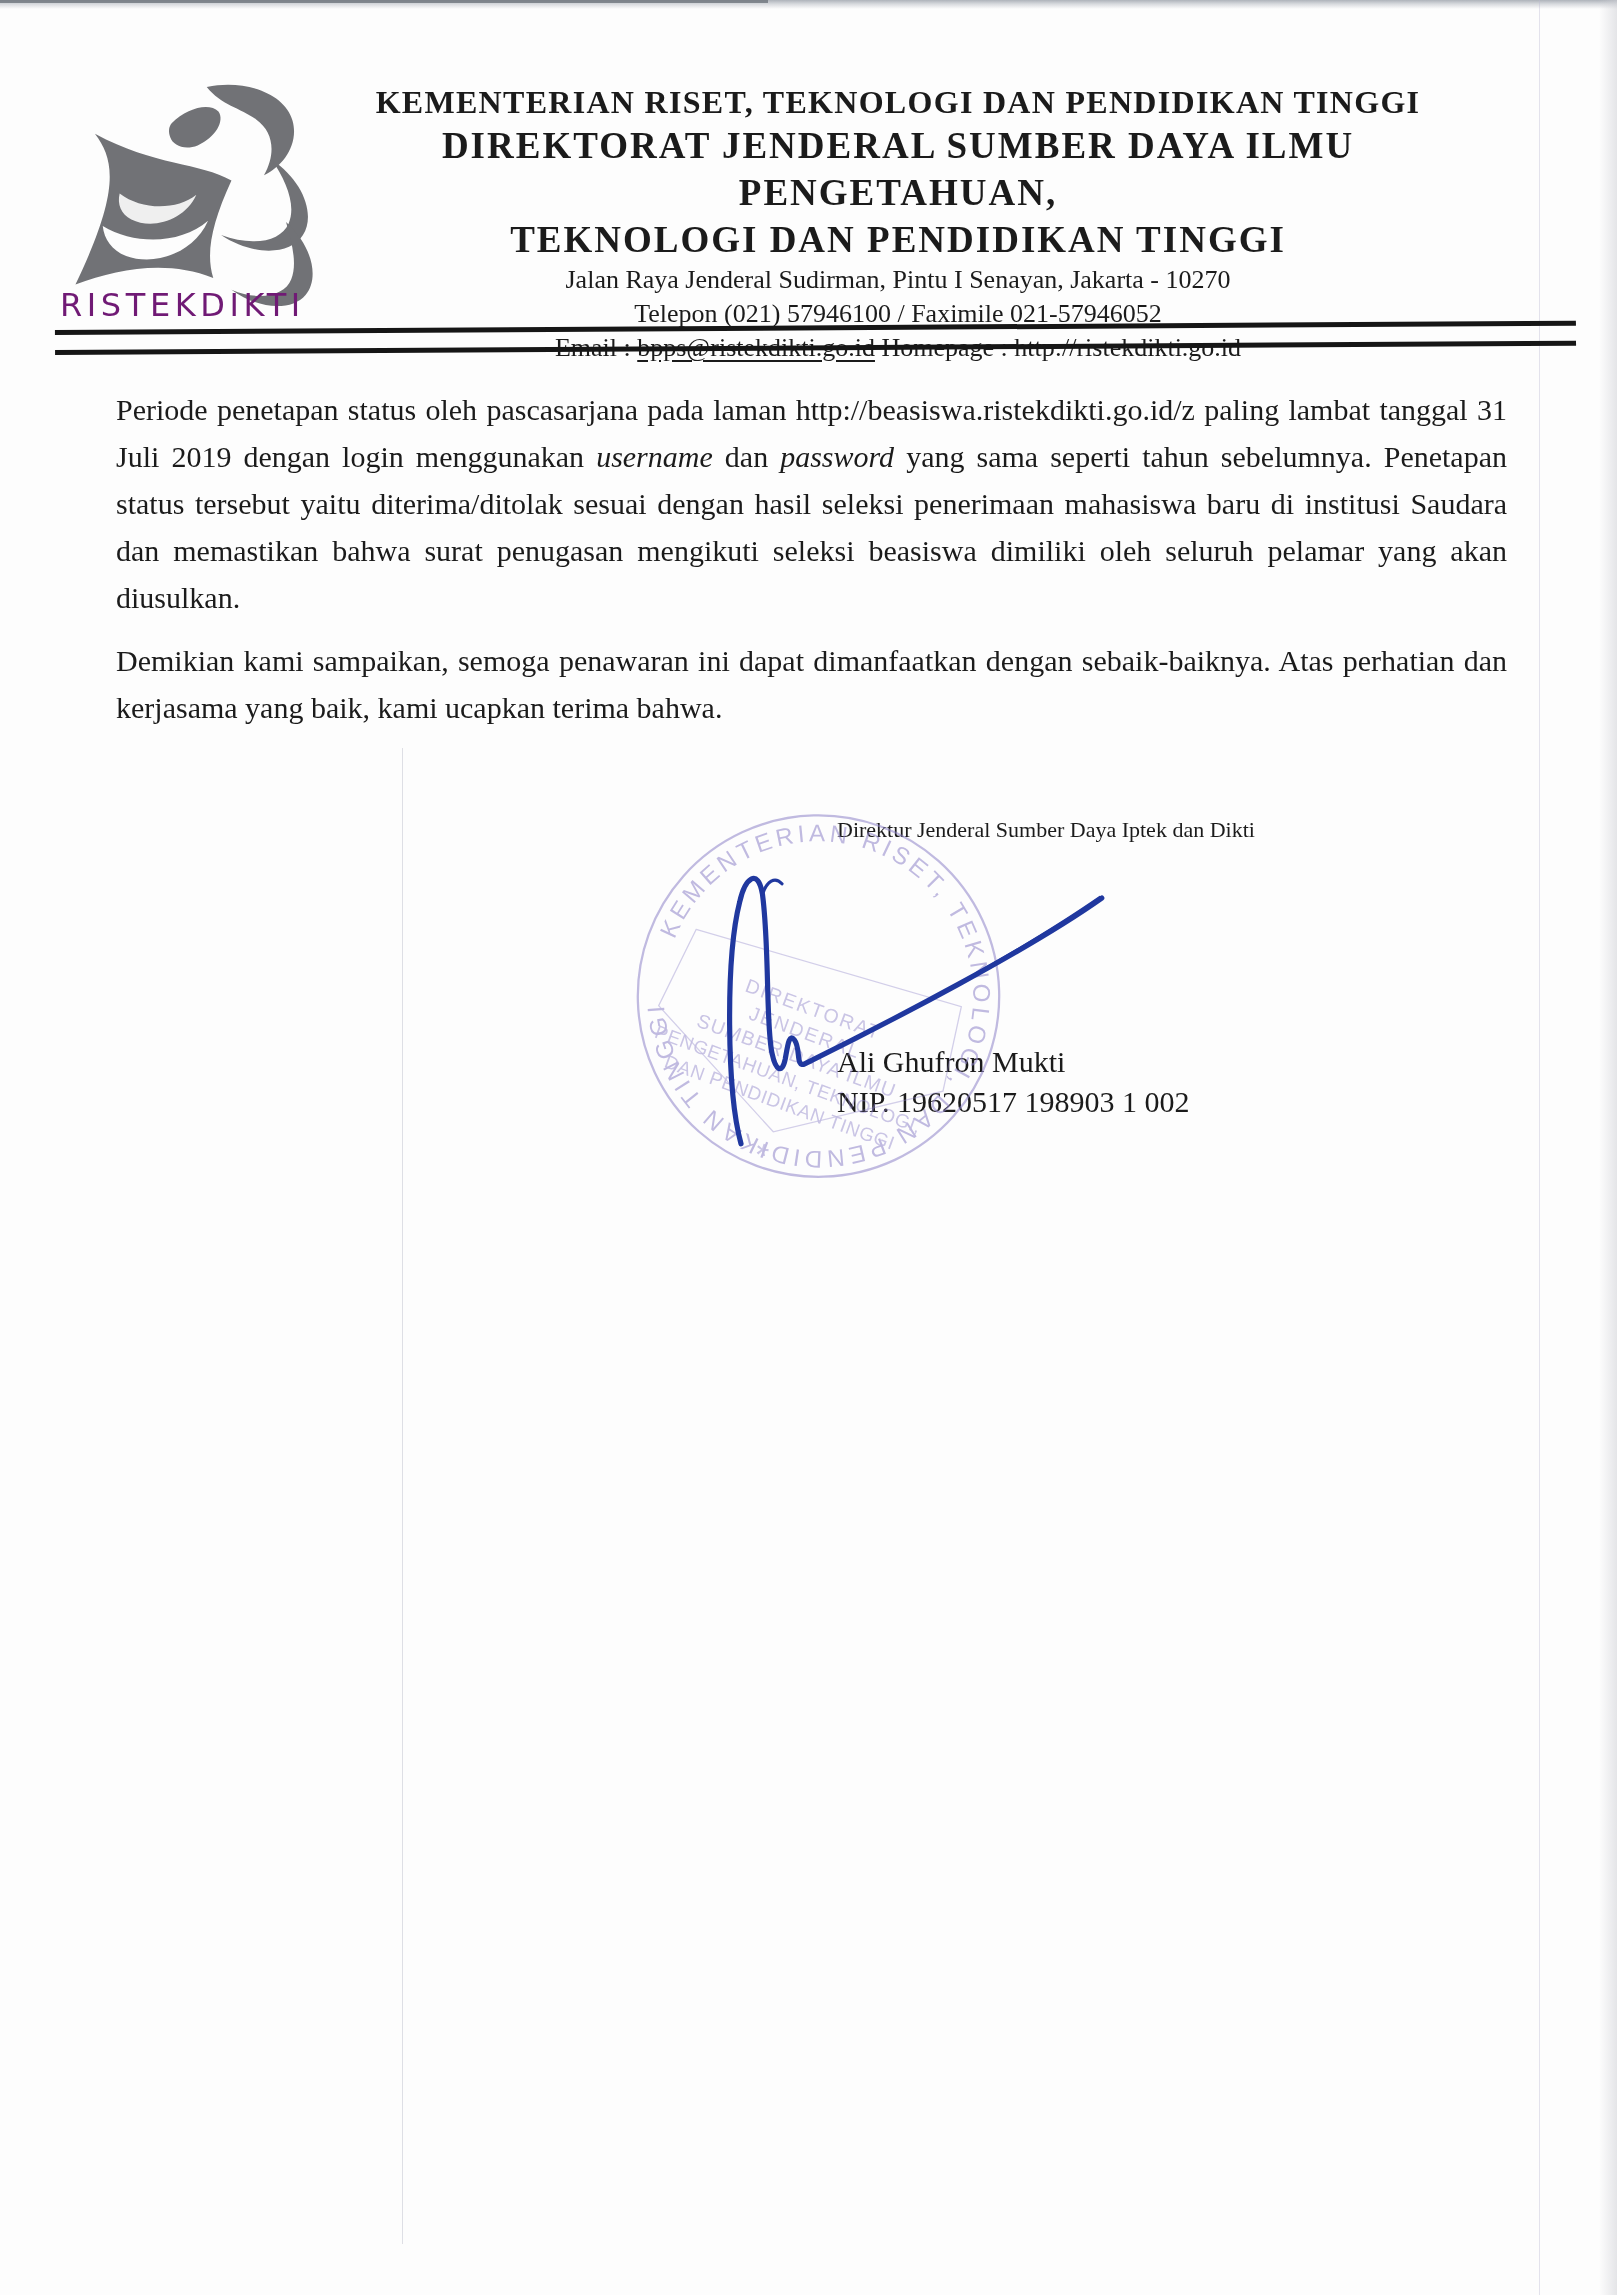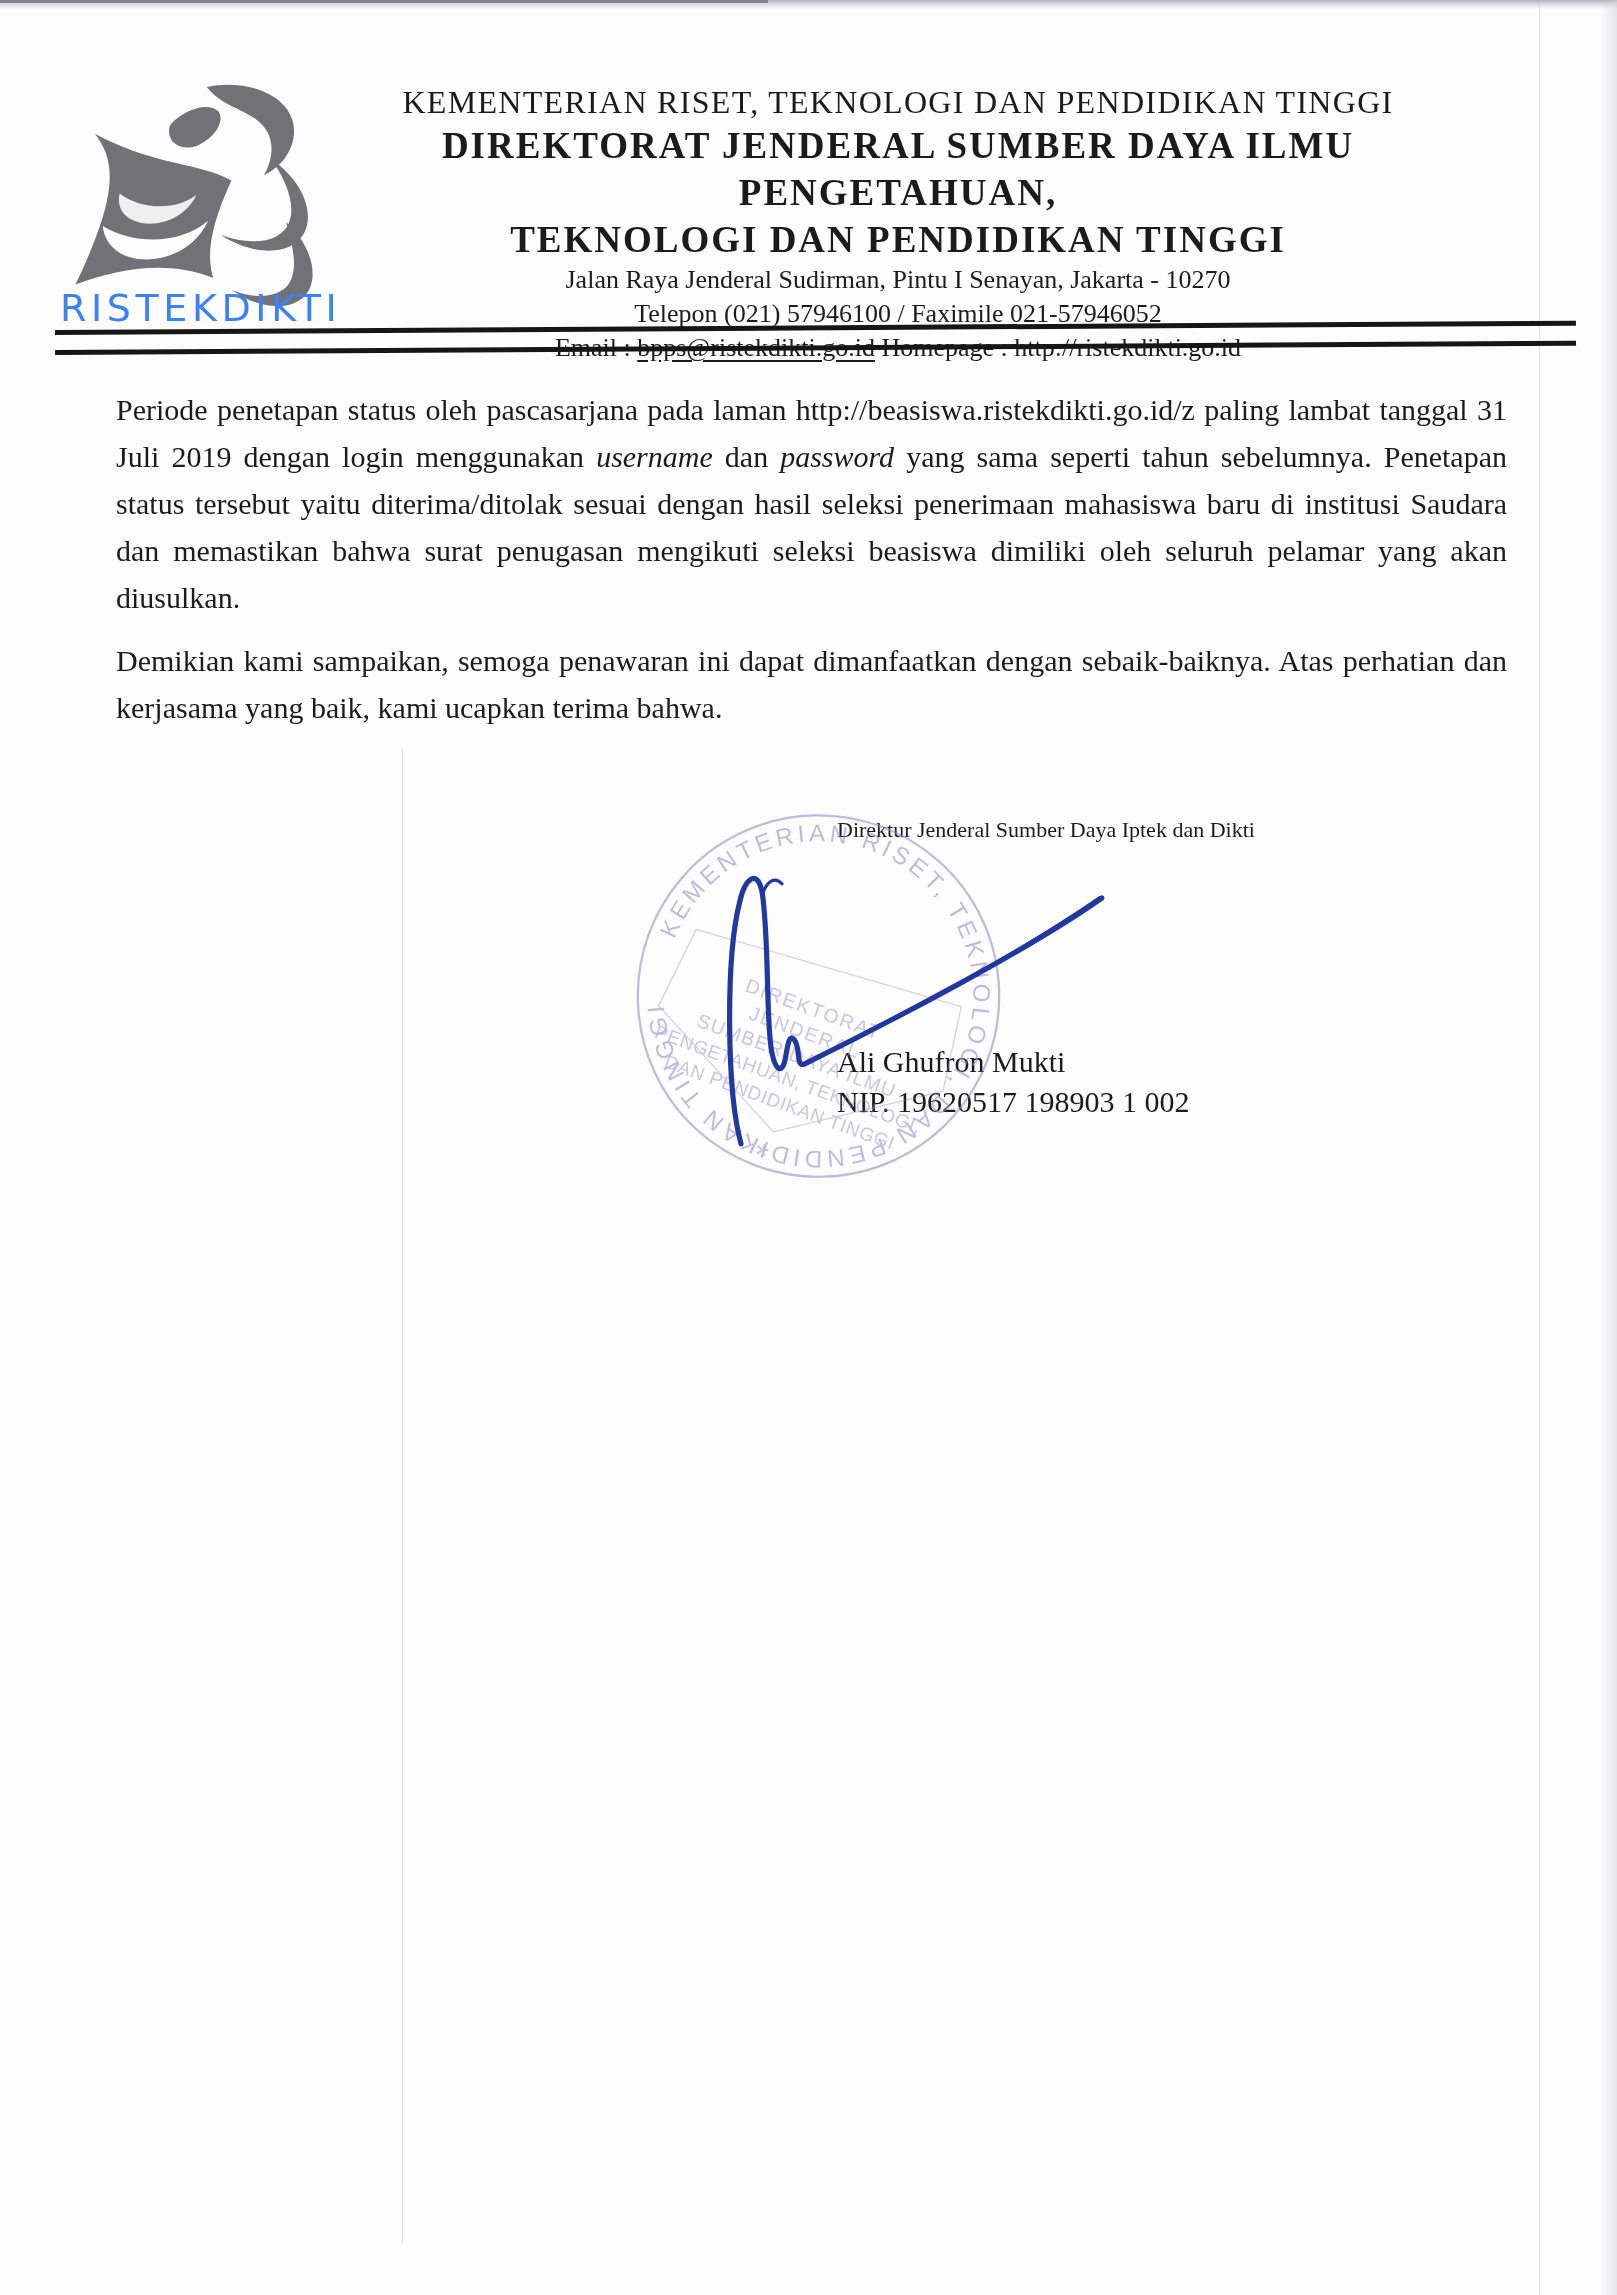--- a/index.html
+++ b/index.html
@@ -17,23 +17,23 @@
   .scan-top-line{position:absolute;left:0;top:0;width:768px;height:3.3px;background:#6f757d;opacity:.8;}
   .scan-vline-left{position:absolute;left:402px;top:748px;width:1.3px;height:1496px;background:rgba(185,187,200,.45);}
   .scan-vline-right{position:absolute;left:1539px;top:0;width:1.3px;height:2295px;background:rgba(188,185,210,.4);}
   .scan-right-band{position:absolute;right:0;top:0;width:19.5px;height:2295px;
     background:linear-gradient(to right,rgba(210,212,218,0),rgba(205,206,212,.55));}
 
   
   .logo-wrap{position:absolute;left:57px;top:83px;width:267px;height:247px;}
   .logo-text{position:absolute;left:60px;top:286px;width:260px;
     font-family:"DejaVu Sans","Liberation Sans",sans-serif;
-    font-size:38px;font-weight:400;letter-spacing:4.6px;color:#3b82f6;}
+    font-size:32px;font-weight:400;letter-spacing:4.6px;color:#701a75;}
   .lh-block{position:absolute;left:345px;top:82px;width:1106px;text-align:center;}
-  .lh1{font-size:32px;font-weight:normal;letter-spacing:1.3px;line-height:40px;}
+  .lh1{font-size:32px;font-weight:bold;letter-spacing:1.3px;line-height:40px;}
   .lh2{font-size:37px;font-weight:bold;letter-spacing:2px;line-height:47px;}
   .lh3{font-size:37px;font-weight:bold;letter-spacing:2px;line-height:47px;}
   .lh4{font-size:26px;line-height:34px;}
   .lh5{font-size:26px;line-height:34px;}
   .lh6{font-size:26px;line-height:34px;}
   .u{ text-decoration:underline;text-underline-offset:3.9px;}
   .rule-wrap{position:absolute;left:55px;top:330px;width:1521px;transform:rotate(-0.35deg);transform-origin:left center;}
   .rule1{height:4.6px;background:#161616;}
   .rule2{height:5.2px;background:#161616;margin-top:15px;}
 

